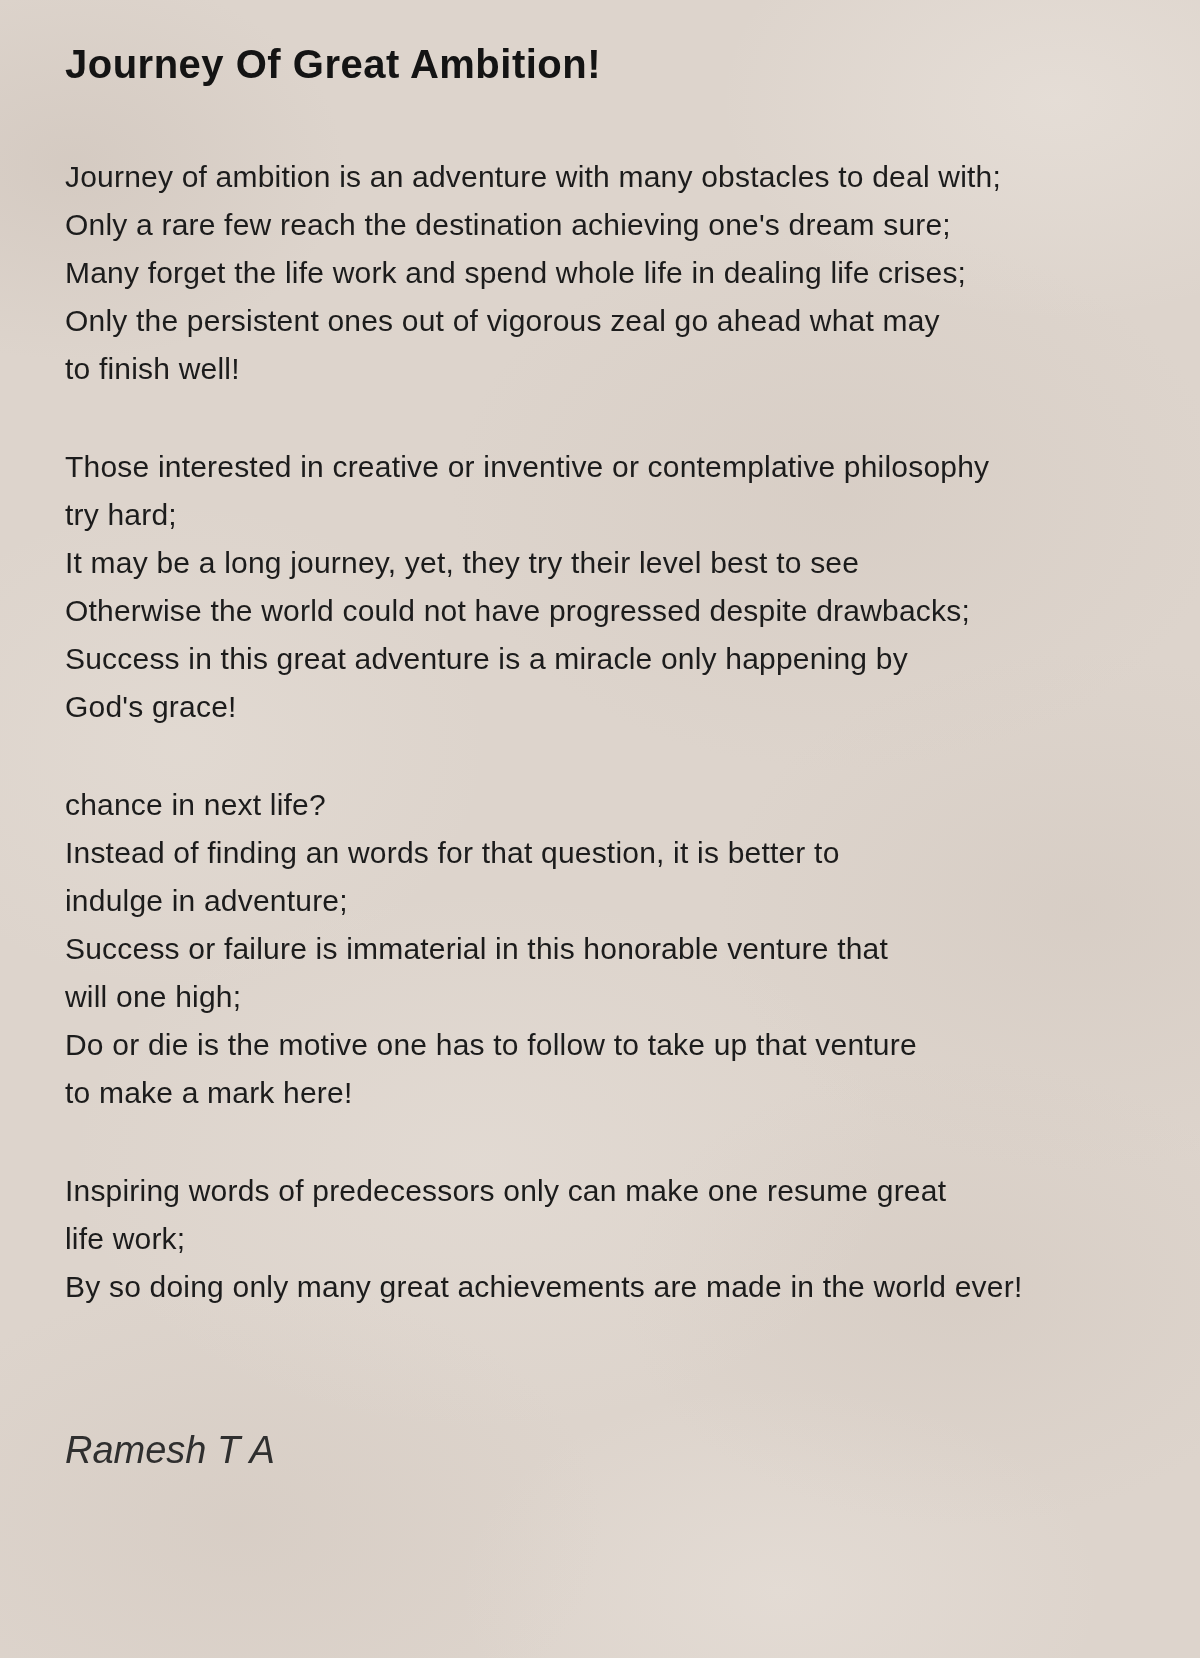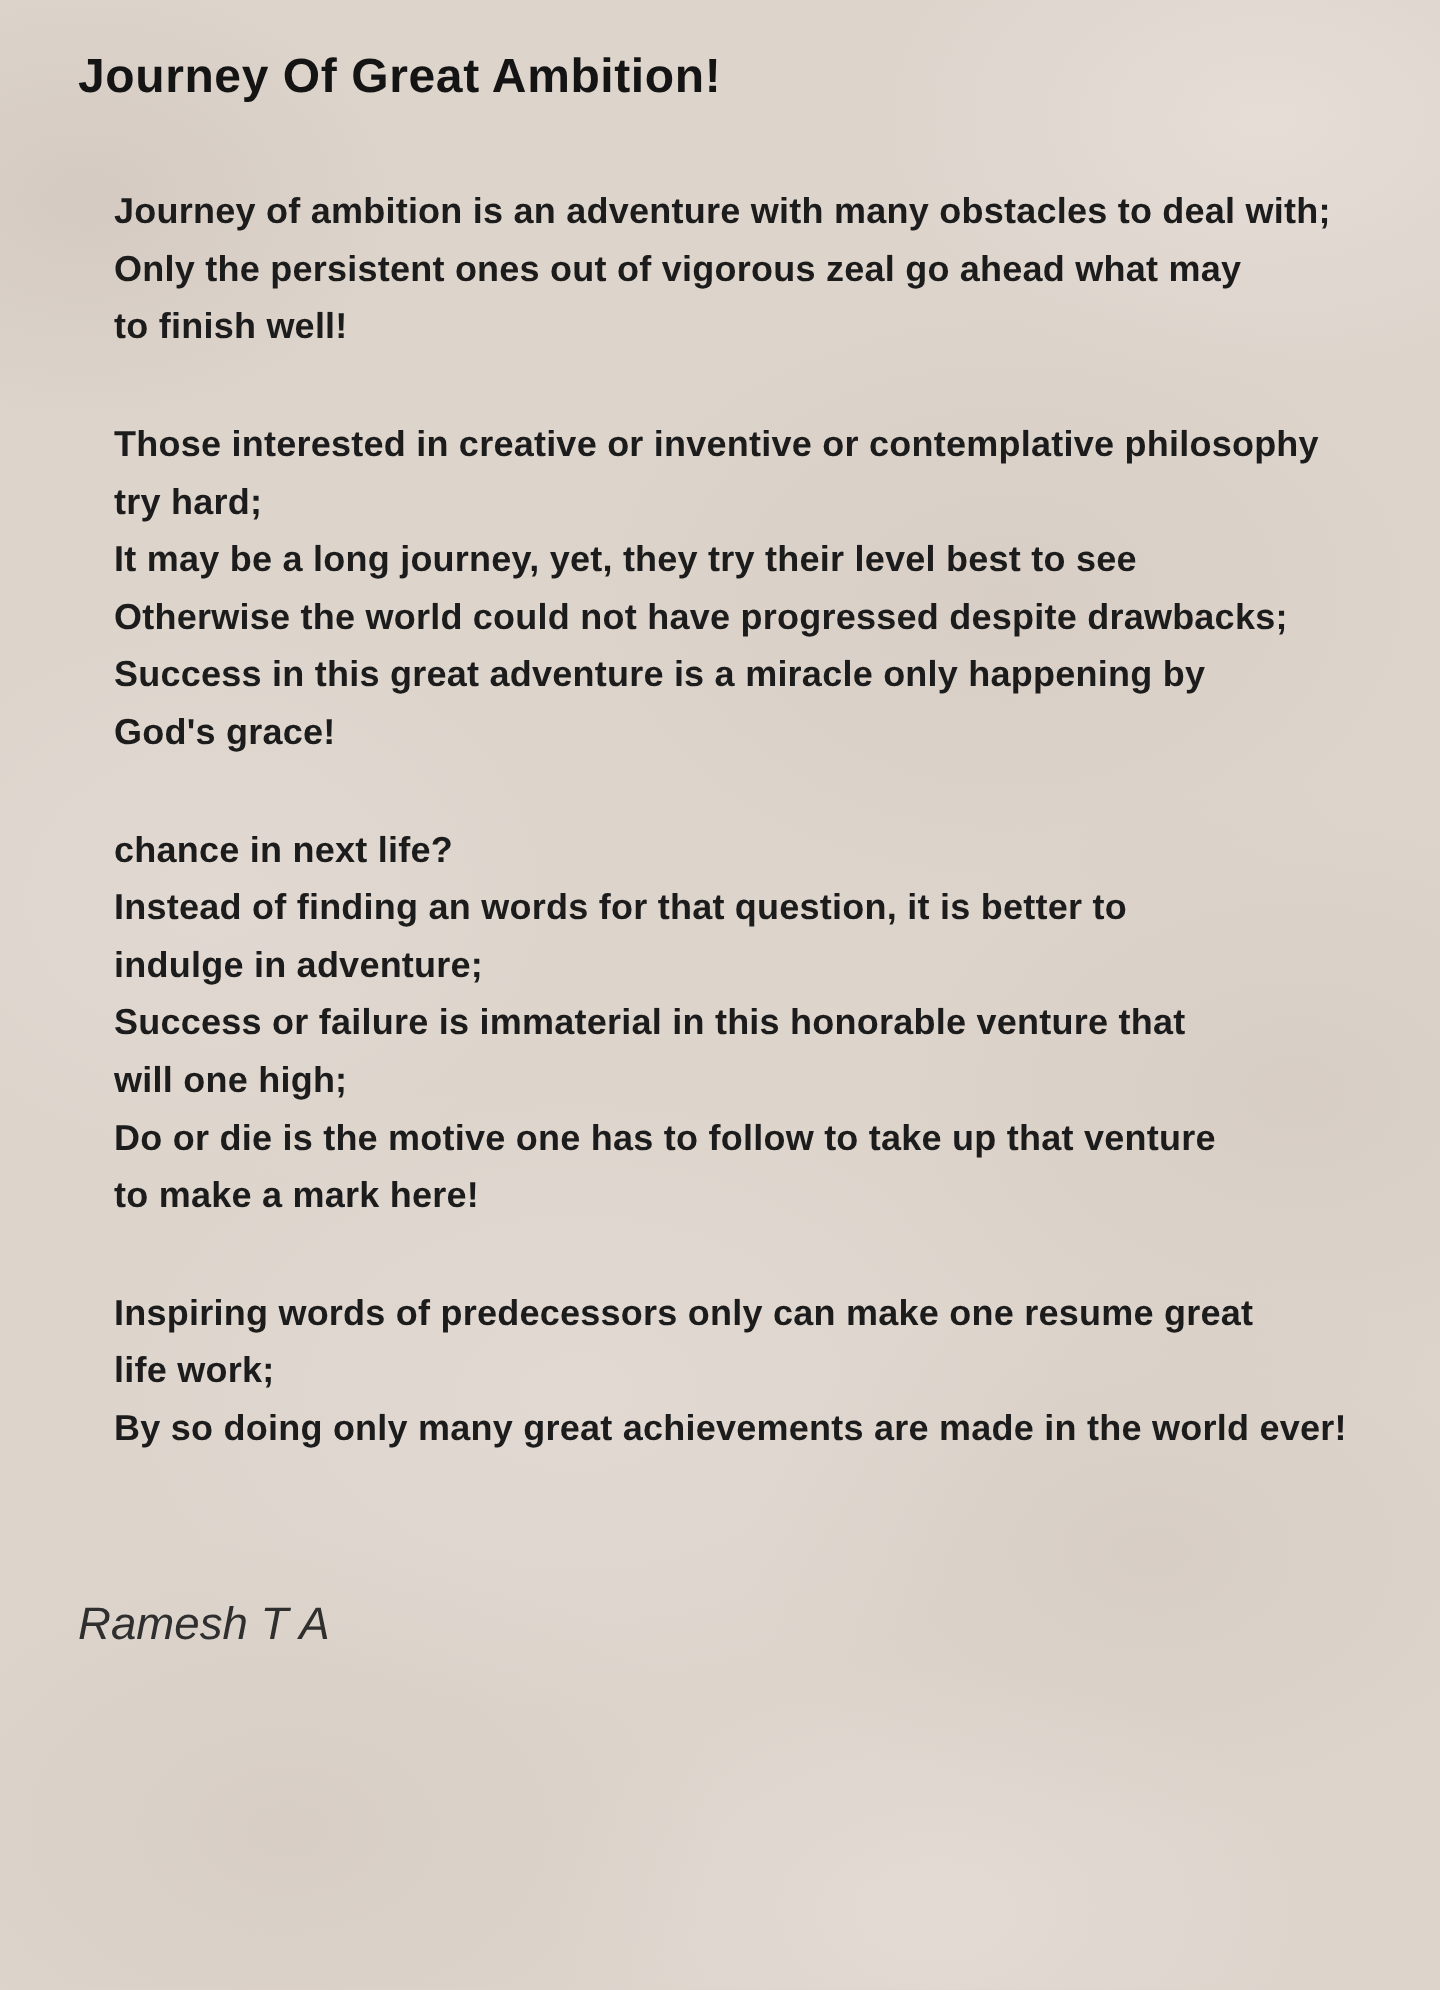--- a/index.html
+++ b/index.html
@@ -35,44 +35,45 @@
     font-size: 40px;
     font-weight: 700;
     color: #141414;
     letter-spacing: 0.5px;
   }
   .stanza {
     margin: 0 0 50px 0;
   }
   .line {
     font-size: 30px;
-    font-weight: 700;
+    font-weight: 400;
     line-height: 48px;
     color: #1c1c1c;
     letter-spacing: 0.2px;
     white-space: nowrap;
-    margin-left: 30px;
   }
   .author {
     margin-top: 118px;
     font-size: 38px;
     font-style: italic;
     font-weight: 400;
     color: #2f2f2f;
   }
 </style>
 </head>
 <body>
 
 <div class="page">
   <h1 class="title">Journey Of Great Ambition!</h1>
 
   <div id="stanzas">
       <div class="stanza">
         <div class="line">Journey of ambition is an adventure with many obstacles to deal with;</div>
+        <div class="line">Only a rare few reach the destination achieving one's dream sure;</div>
+        <div class="line">Many forget the life work and spend whole life in dealing life crises;</div>
         <div class="line">Only the persistent ones out of vigorous zeal go ahead what may</div>
         <div class="line">to finish well!</div>
       </div>
       <div class="stanza">
         <div class="line">Those interested in creative or inventive or contemplative philosophy</div>
         <div class="line">try hard;</div>
         <div class="line">It may be a long journey, yet, they try their level best to see</div>
         <div class="line">Otherwise the world could not have progressed despite drawbacks;</div>
         <div class="line">Success in this great adventure is a miracle only happening by</div>
         <div class="line">God's grace!</div>

